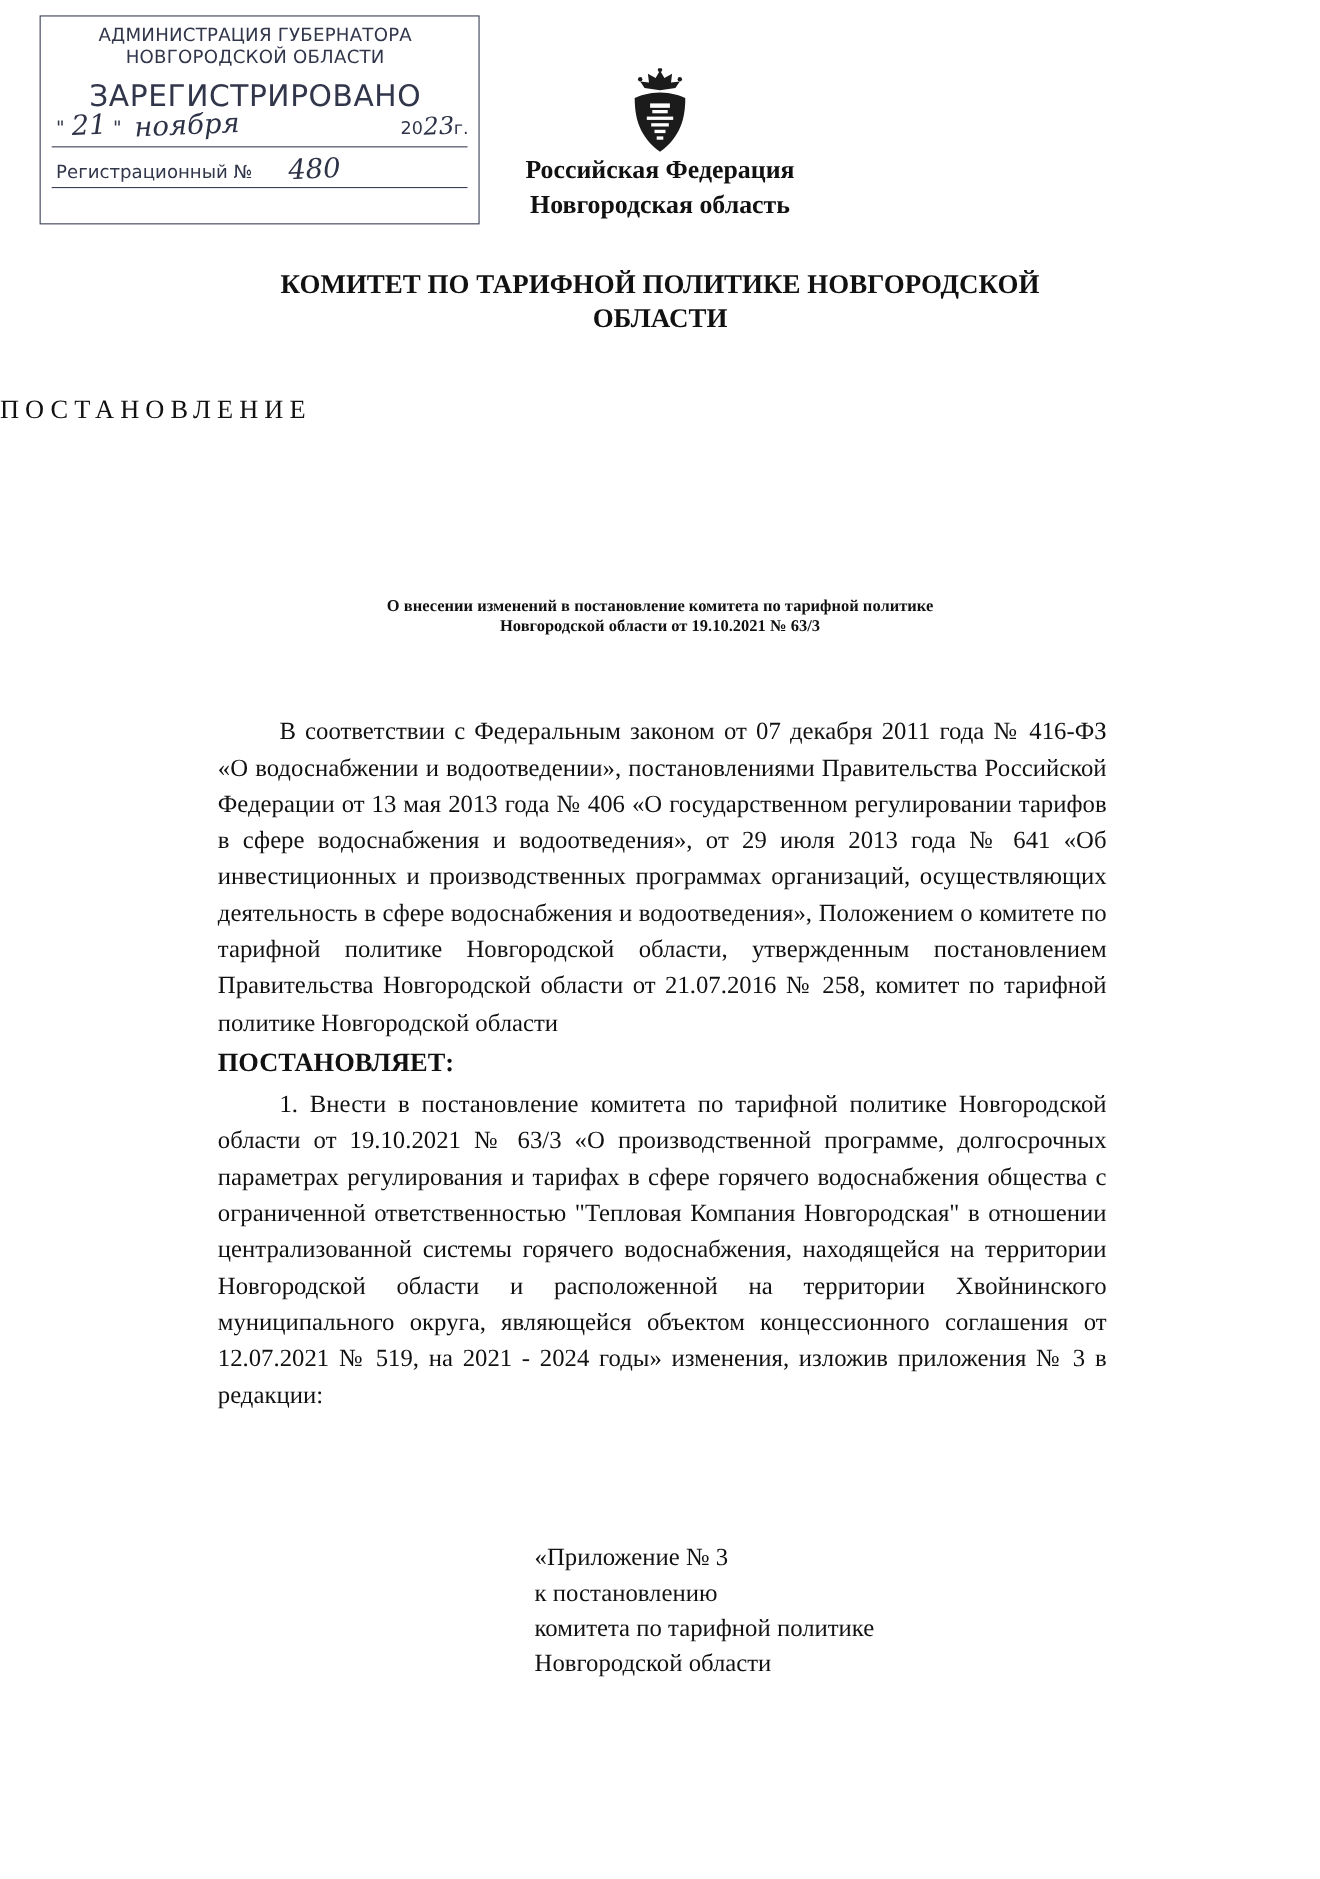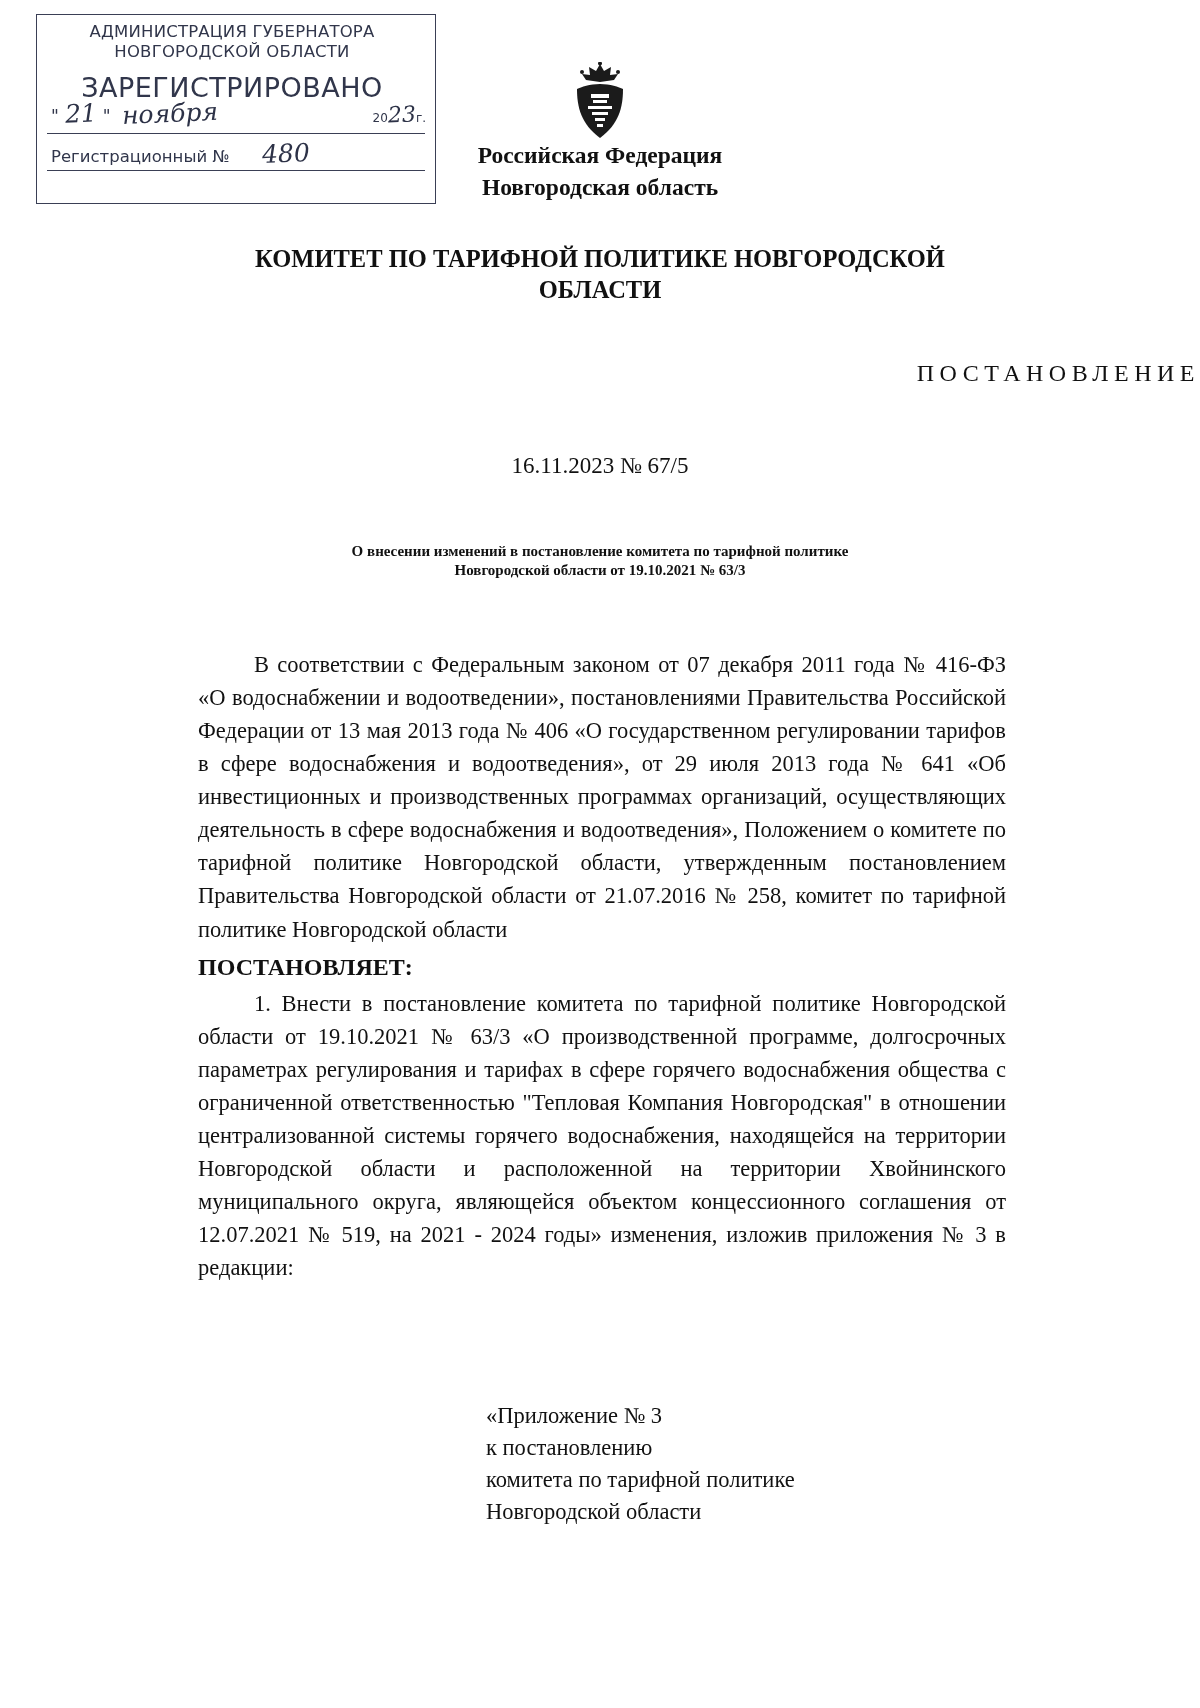--- a/index.html
+++ b/index.html
@@ -65,21 +65,21 @@
   .hand {
     font-family: "DejaVu Serif", serif;
     font-style: italic;
     font-size: 25px;
     color: #2d3247;
     transform: rotate(-2.5deg);
     display: inline-block;
   }
   .hand.small { font-size: 22px; }
   .stamp-q { font-size: 17px; }
-  .stamp-year { font-size: 12px; }
+  .stamp-year { font-size: 16px; }
 
   .stamp-regline {
     position: absolute;
     left: 14px;
     top: 124px;
     font-size: 16.5px;
     display: flex;
     align-items: baseline;
     gap: 6px;
   }
@@ -116,21 +116,21 @@
     font-weight: bold;
     font-size: 24.5px;
     line-height: 1.25;
   }
 
   
   .decree {
     position: absolute;
     left: 0; right: 0;
     top: 360px;
-    text-align: right;
+    text-align: left;
     font-size: 24px;
     letter-spacing: 5.5px;
   }
 
   
   .datecity {
     position: absolute;
     left: 0; right: 0;
     top: 450px;
     text-align: center;
@@ -239,21 +239,20 @@
 <div class="fed">
   <div>Российская Федерация</div>
   <div>Новгородская область</div>
 </div>
 
 <div class="committee">КОМИТЕТ ПО ТАРИФНОЙ ПОЛИТИКЕ НОВГОРОДСКОЙ ОБЛАСТИ</div>
 
 <div class="decree">ПОСТАНОВЛЕНИЕ</div>
 
 <div class="datecity">
-  <div>16.11.2023 № 67/5</div>
 </div>
 
 <div class="subject">
   <div>О внесении изменений в постановление комитета по тарифной политике</div>
   <div>Новгородской области от 19.10.2021 № 63/3</div>
 </div>
 
 <div class="body-text">
   <p>В соответствии с Федеральным законом от 07 декабря 2011 года № 416-ФЗ «О водоснабжении и водоотведении», постановлениями Правительства Российской Федерации от 13 мая 2013 года № 406 «О государственном регулировании тарифов в сфере водоснабжения и водоотведения», от 29 июля 2013 года № 641 «Об инвестиционных и производственных программах организаций, осуществляющих деятельность в сфере водоснабжения и водоотведения», Положением о комитете по тарифной политике Новгородской области, утвержденным постановлением Правительства Новгородской области от 21.07.2016 № 258, комитет по тарифной политике Новгородской области</p>
   <p class="p-ustanovl">ПОСТАНОВЛЯЕТ:</p>

